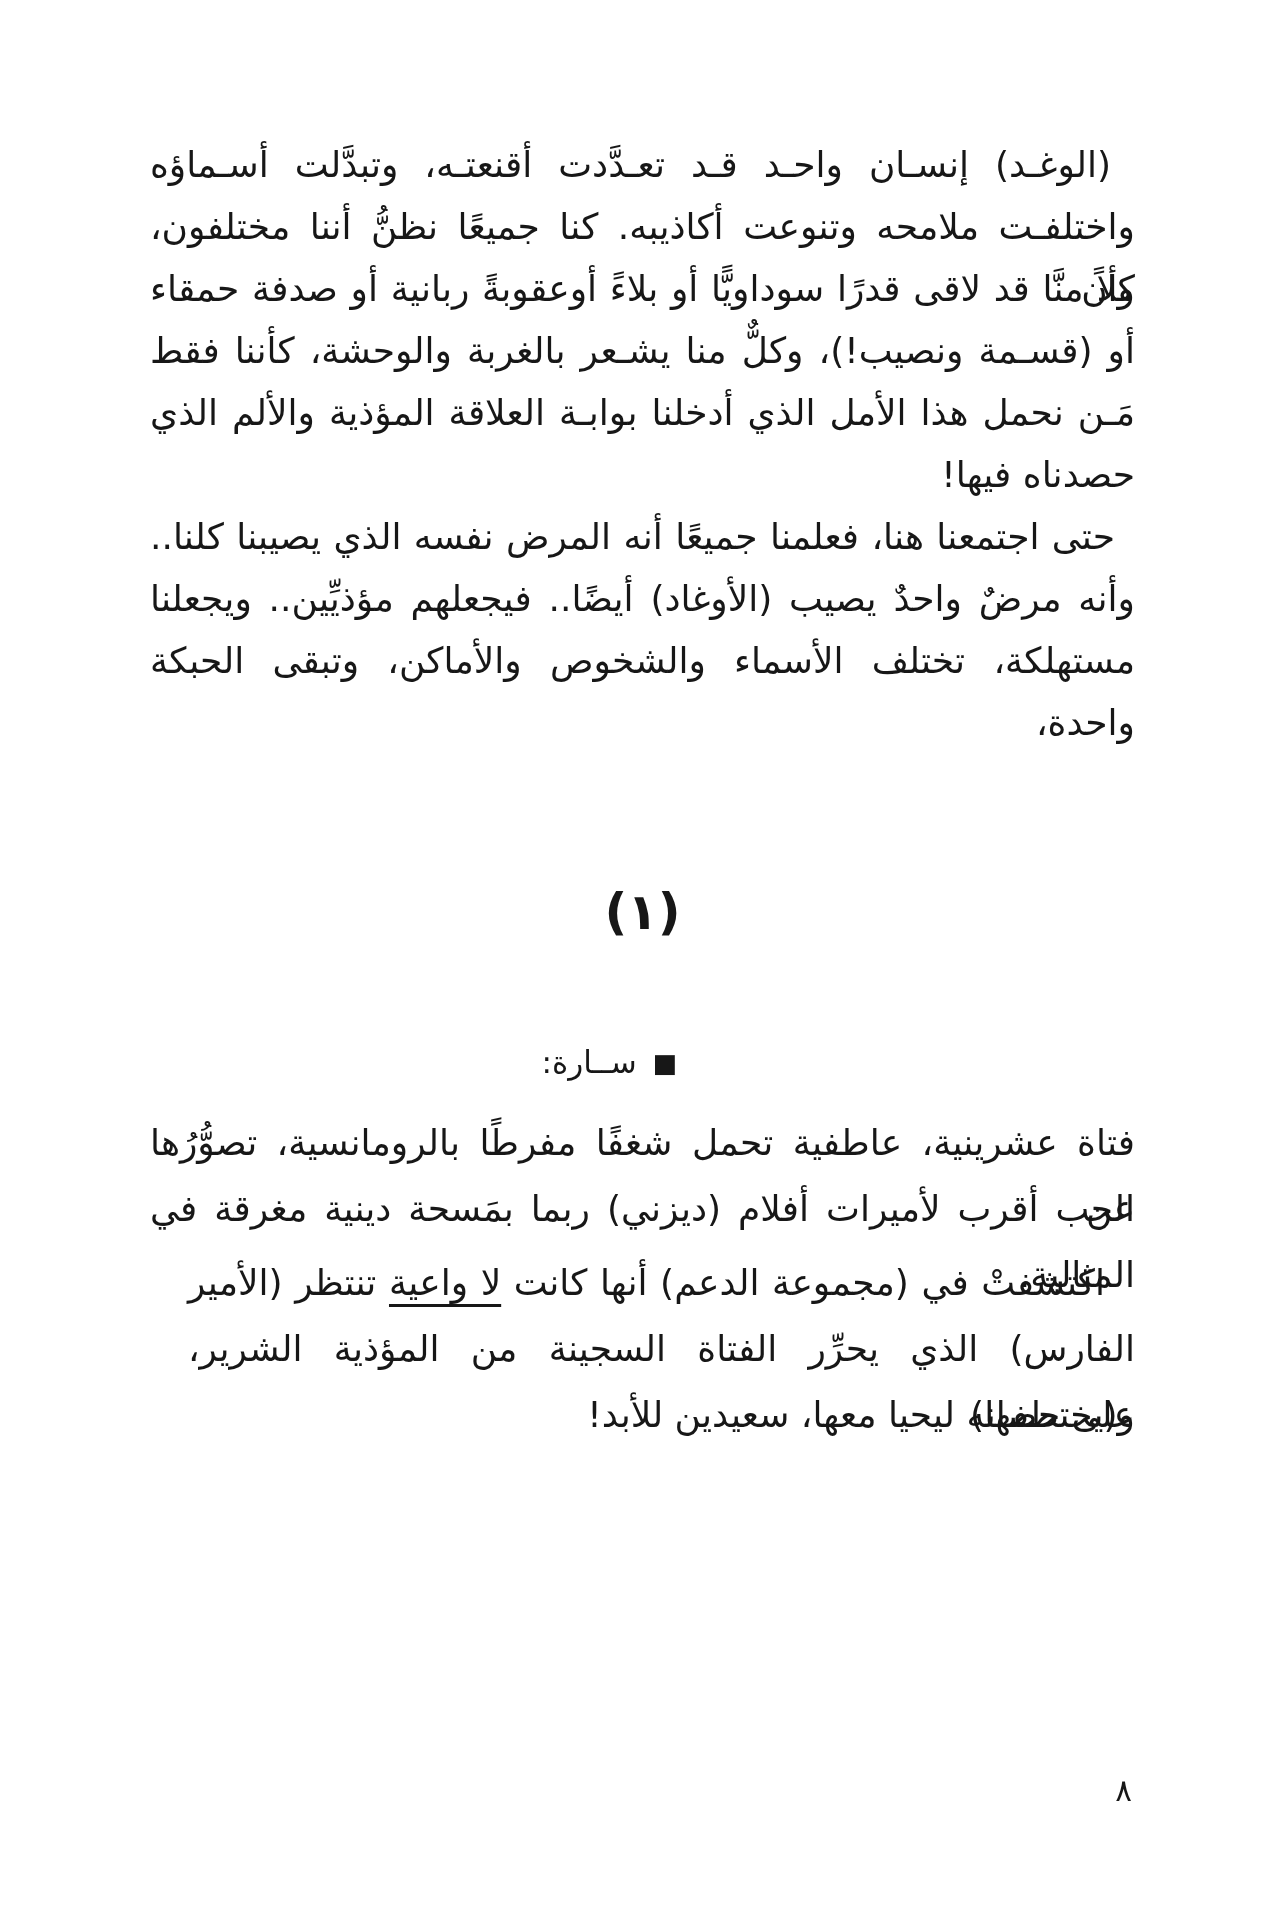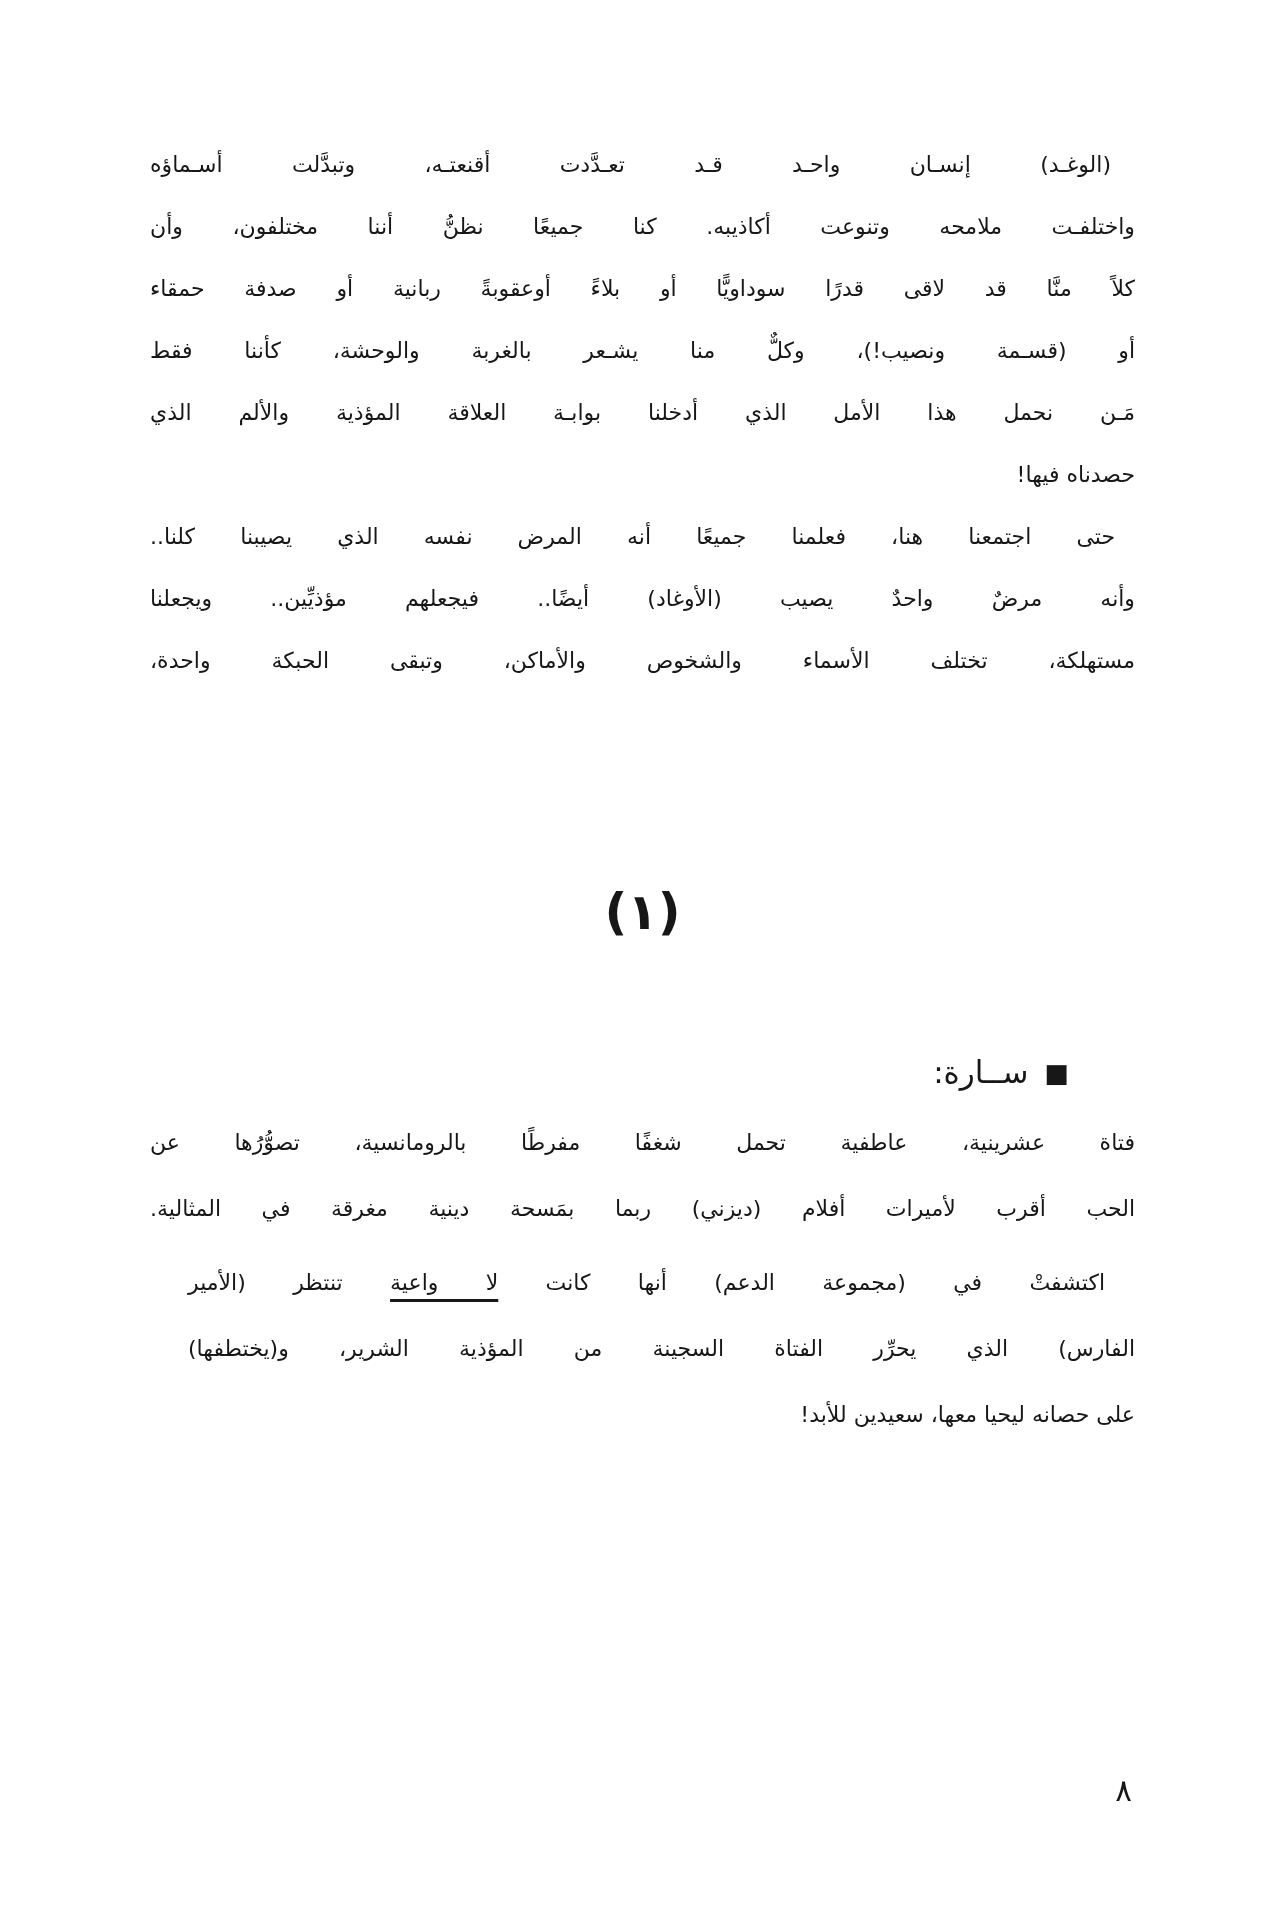--- a/index.html
+++ b/index.html
@@ -19,21 +19,21 @@
     position: absolute;
     top: 0; right: 145px; left: 150px;
   }
   .para { margin: 0; padding: 0; }
   .line {
     display: block;
     direction: rtl;
     unicode-bidi: embed;
     height: 62px;
     line-height: 62px;
-    font-size: 22px;
+    font-size: 36px;
     text-align: right;
     letter-spacing: 0;
   }
   .just {
     text-align: justify;
     text-align-last: justify;
     -moz-text-align-last: justify;
   }
   .lower .line {
     height: 66px;
@@ -49,23 +49,23 @@
     height: 70px;
     line-height: 70px;
     font-size: 50px;
     font-weight: bold;
     text-align: center;
     direction: rtl;
   }
   .bullet-row {
     margin-top: 85px;
     height: 56px;
-    line-height: 80px;
+    line-height: 60px;
     direction: rtl;
-    text-align: right;
+    text-align: center;
     padding-right: 66px;
     font-size: 31px;
   }
   .bullet-glyph {
     display: inline-block;
     font-size: 26px;
     margin-left: 16px;
     vertical-align: 1px;
   }
   .p3 { margin-top: 22px; }

